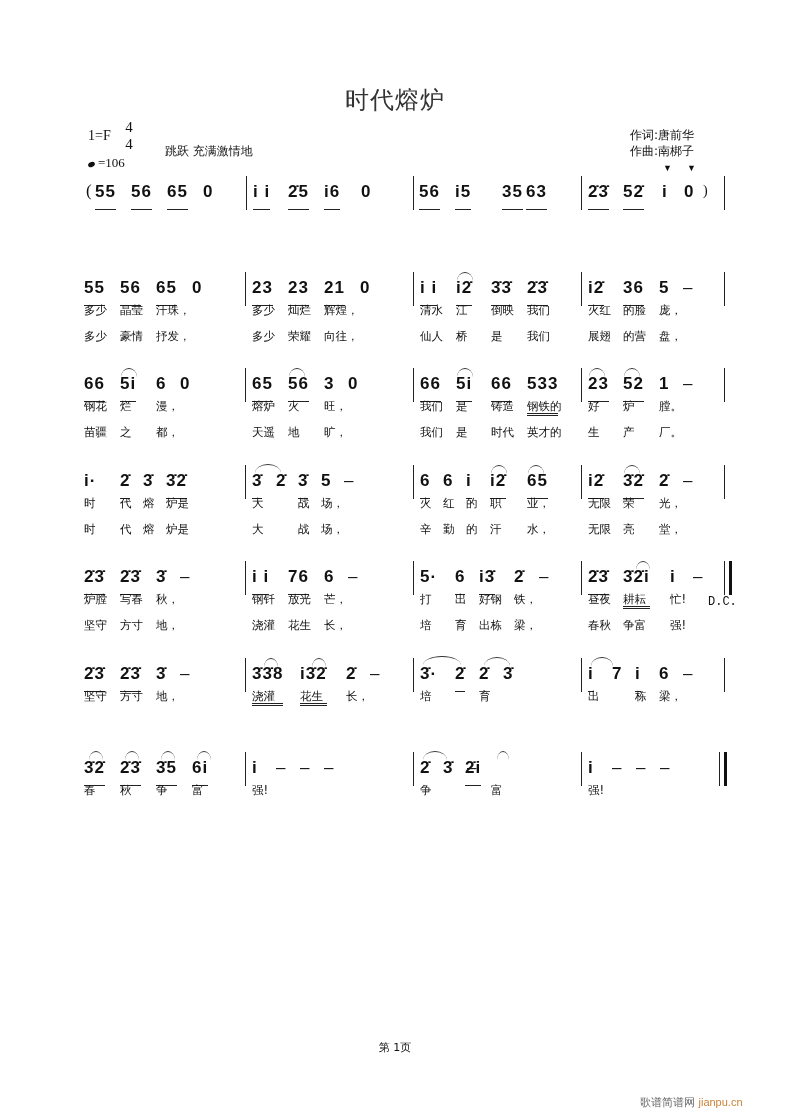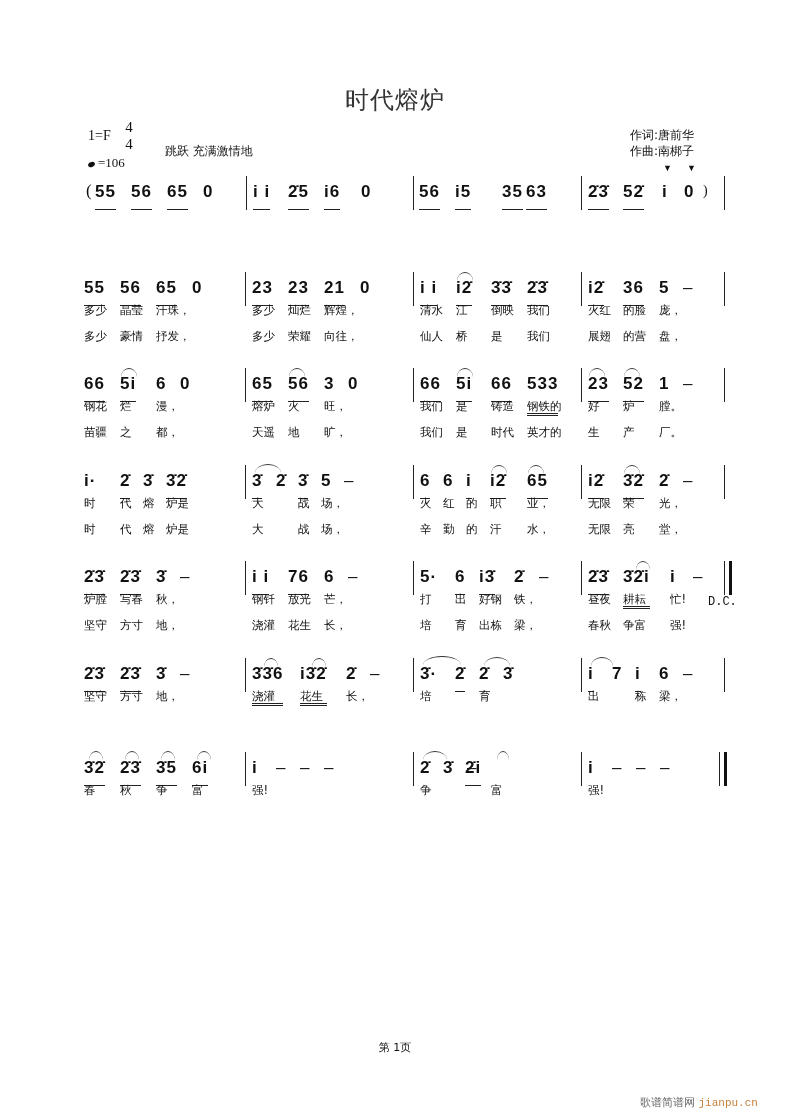--- a/index.html
+++ b/index.html
@@ -19,21 +19,21 @@
   .g.u { border-bottom:1.3px solid #222; padding-bottom:7px; }
   .g.uu { border-bottom:3px double #222; padding-bottom:19px; }
   .tie { position:absolute; height:8px; border-top:1.2px solid #333; border-radius:50% 50% 0 0 / 100% 100% 0 0; }
   .lyr { position:absolute; font-family:"DejaVu Sans", sans-serif; font-size:11.5px; white-space:pre; color:#111; }
   .dash { font-weight:normal; }
   .acc { position:absolute; font-size:9px; }
   .dc { position:absolute; font-family:"Liberation Mono", monospace; font-size:12px; }
   .paren { position:absolute; font-size:17px; font-family:"Liberation Serif", serif; }
   .pagenum { position:absolute; left:0; width:790px; top:1040px; text-align:center; font-family:"DejaVu Sans", sans-serif; font-size:11px; }
   .wm { position:absolute; left:640px; top:1095px; font-family:"DejaVu Sans", sans-serif; font-size:11px; color:#666; }
-  .wm .site { color:#c8823a; font-family:Liberation Mono, monospace; }
+  .wm .site { color:#c8823a; font-family:Liberation Sans, sans-serif; }
 </style>
 </head>
 <body>
 
 <div class="title">时代熔炉</div>
 
 <div class="key">1=F</div>
 <div class="ts">
   <div>4</div>
   <div>4</div>
@@ -296,21 +296,21 @@
   <span class="lyr" style="left:670px;top:51px;">强!</span>
 </div>
 
 <div class="row" style="top:664px;height:45px;">
   <span class="g u" style="left:84px;">2̇3̇</span>
   <span class="g u" style="left:120px;">2̇3̇</span>
   <span class="g" style="left:156px;">3̇</span>
   <span class="g dash" style="left:180px;">–</span>
   <div class="bar" style="left:245px;top:-6px;height:34px;"></div>
   <div class="tie" style="left:264px;top:-6px;width:14px;"></div>
-  <span class="g uu" style="left:252px;">3̇3̇6</span>
+  <span class="g uu" style="left:252px;">3̇3̇8</span>
   <div class="tie" style="left:312px;top:-6px;width:14px;"></div>
   <span class="g uu" style="left:300px;">i3̇2̇</span>
   <span class="g" style="left:346px;">2̇</span>
   <span class="g dash" style="left:370px;">–</span>
   <div class="bar" style="left:413px;top:-6px;height:34px;"></div>
   <div class="tie" style="left:423px;top:-8px;width:38px;"></div>
   <span class="g" style="left:420px;">3̇·</span>
   <span class="g u" style="left:455px;">2̇</span>
   <div class="tie" style="left:484px;top:-7px;width:26px;"></div>
   <span class="g" style="left:479px;">2̇</span>

